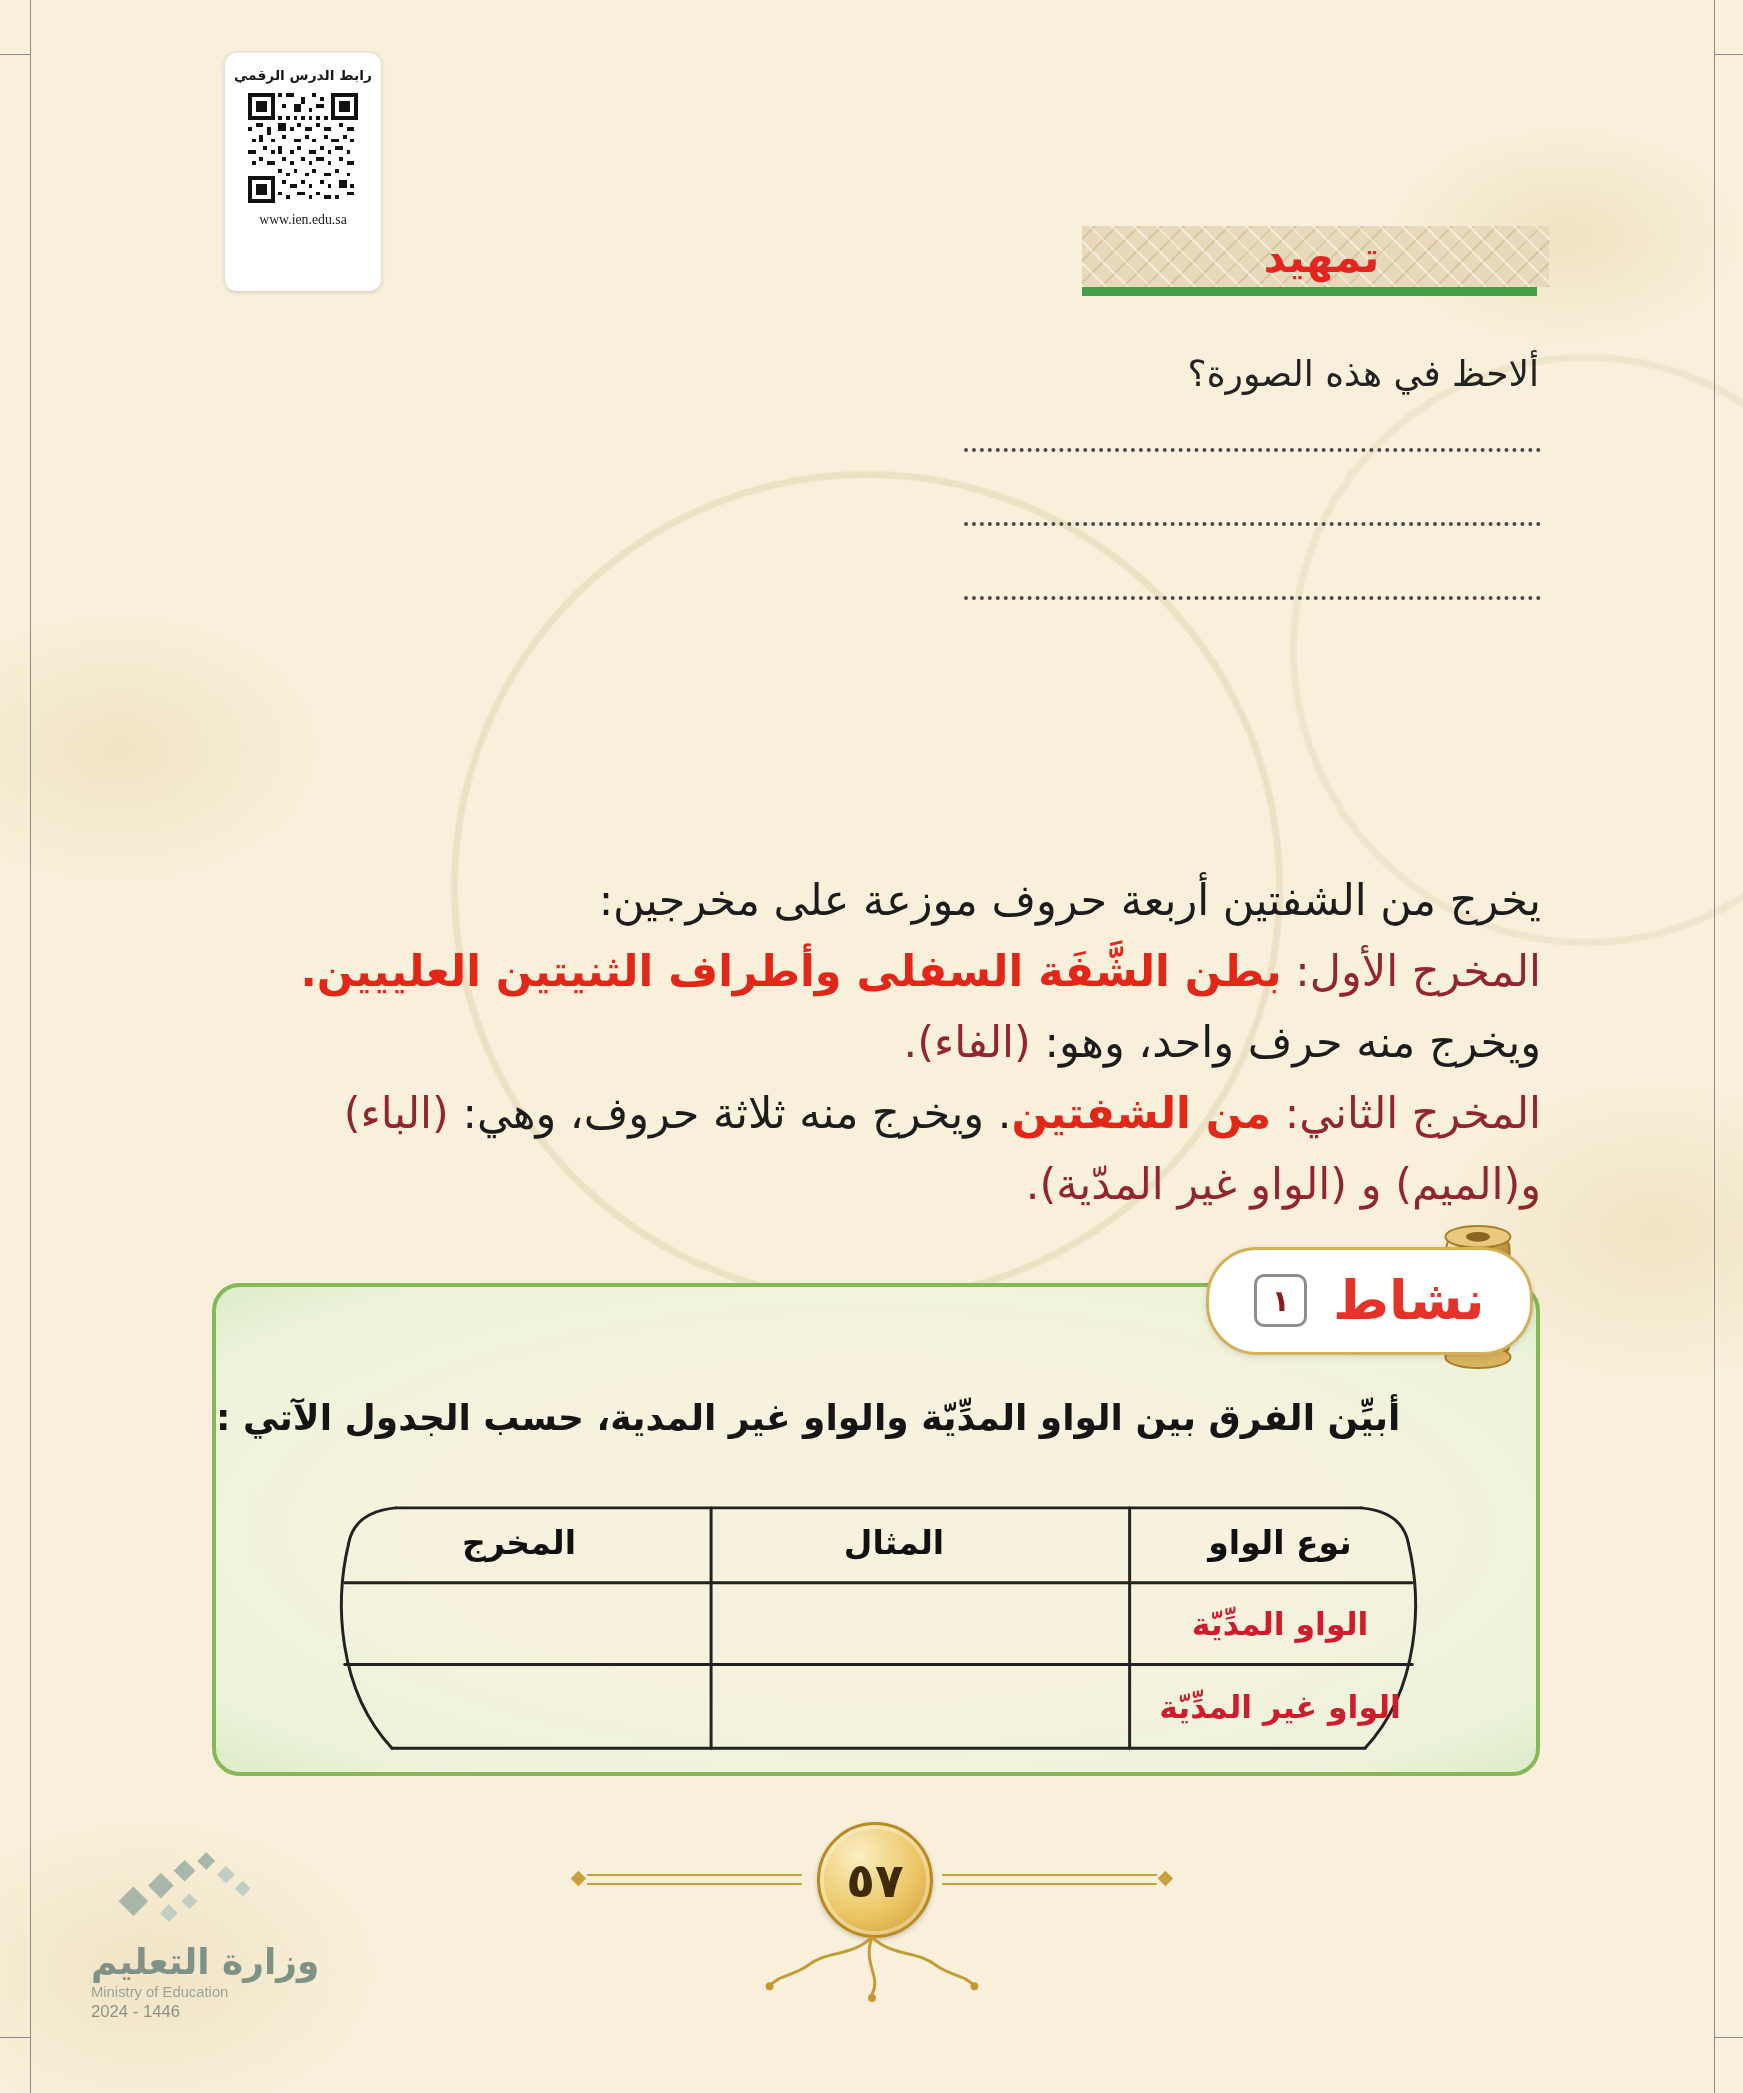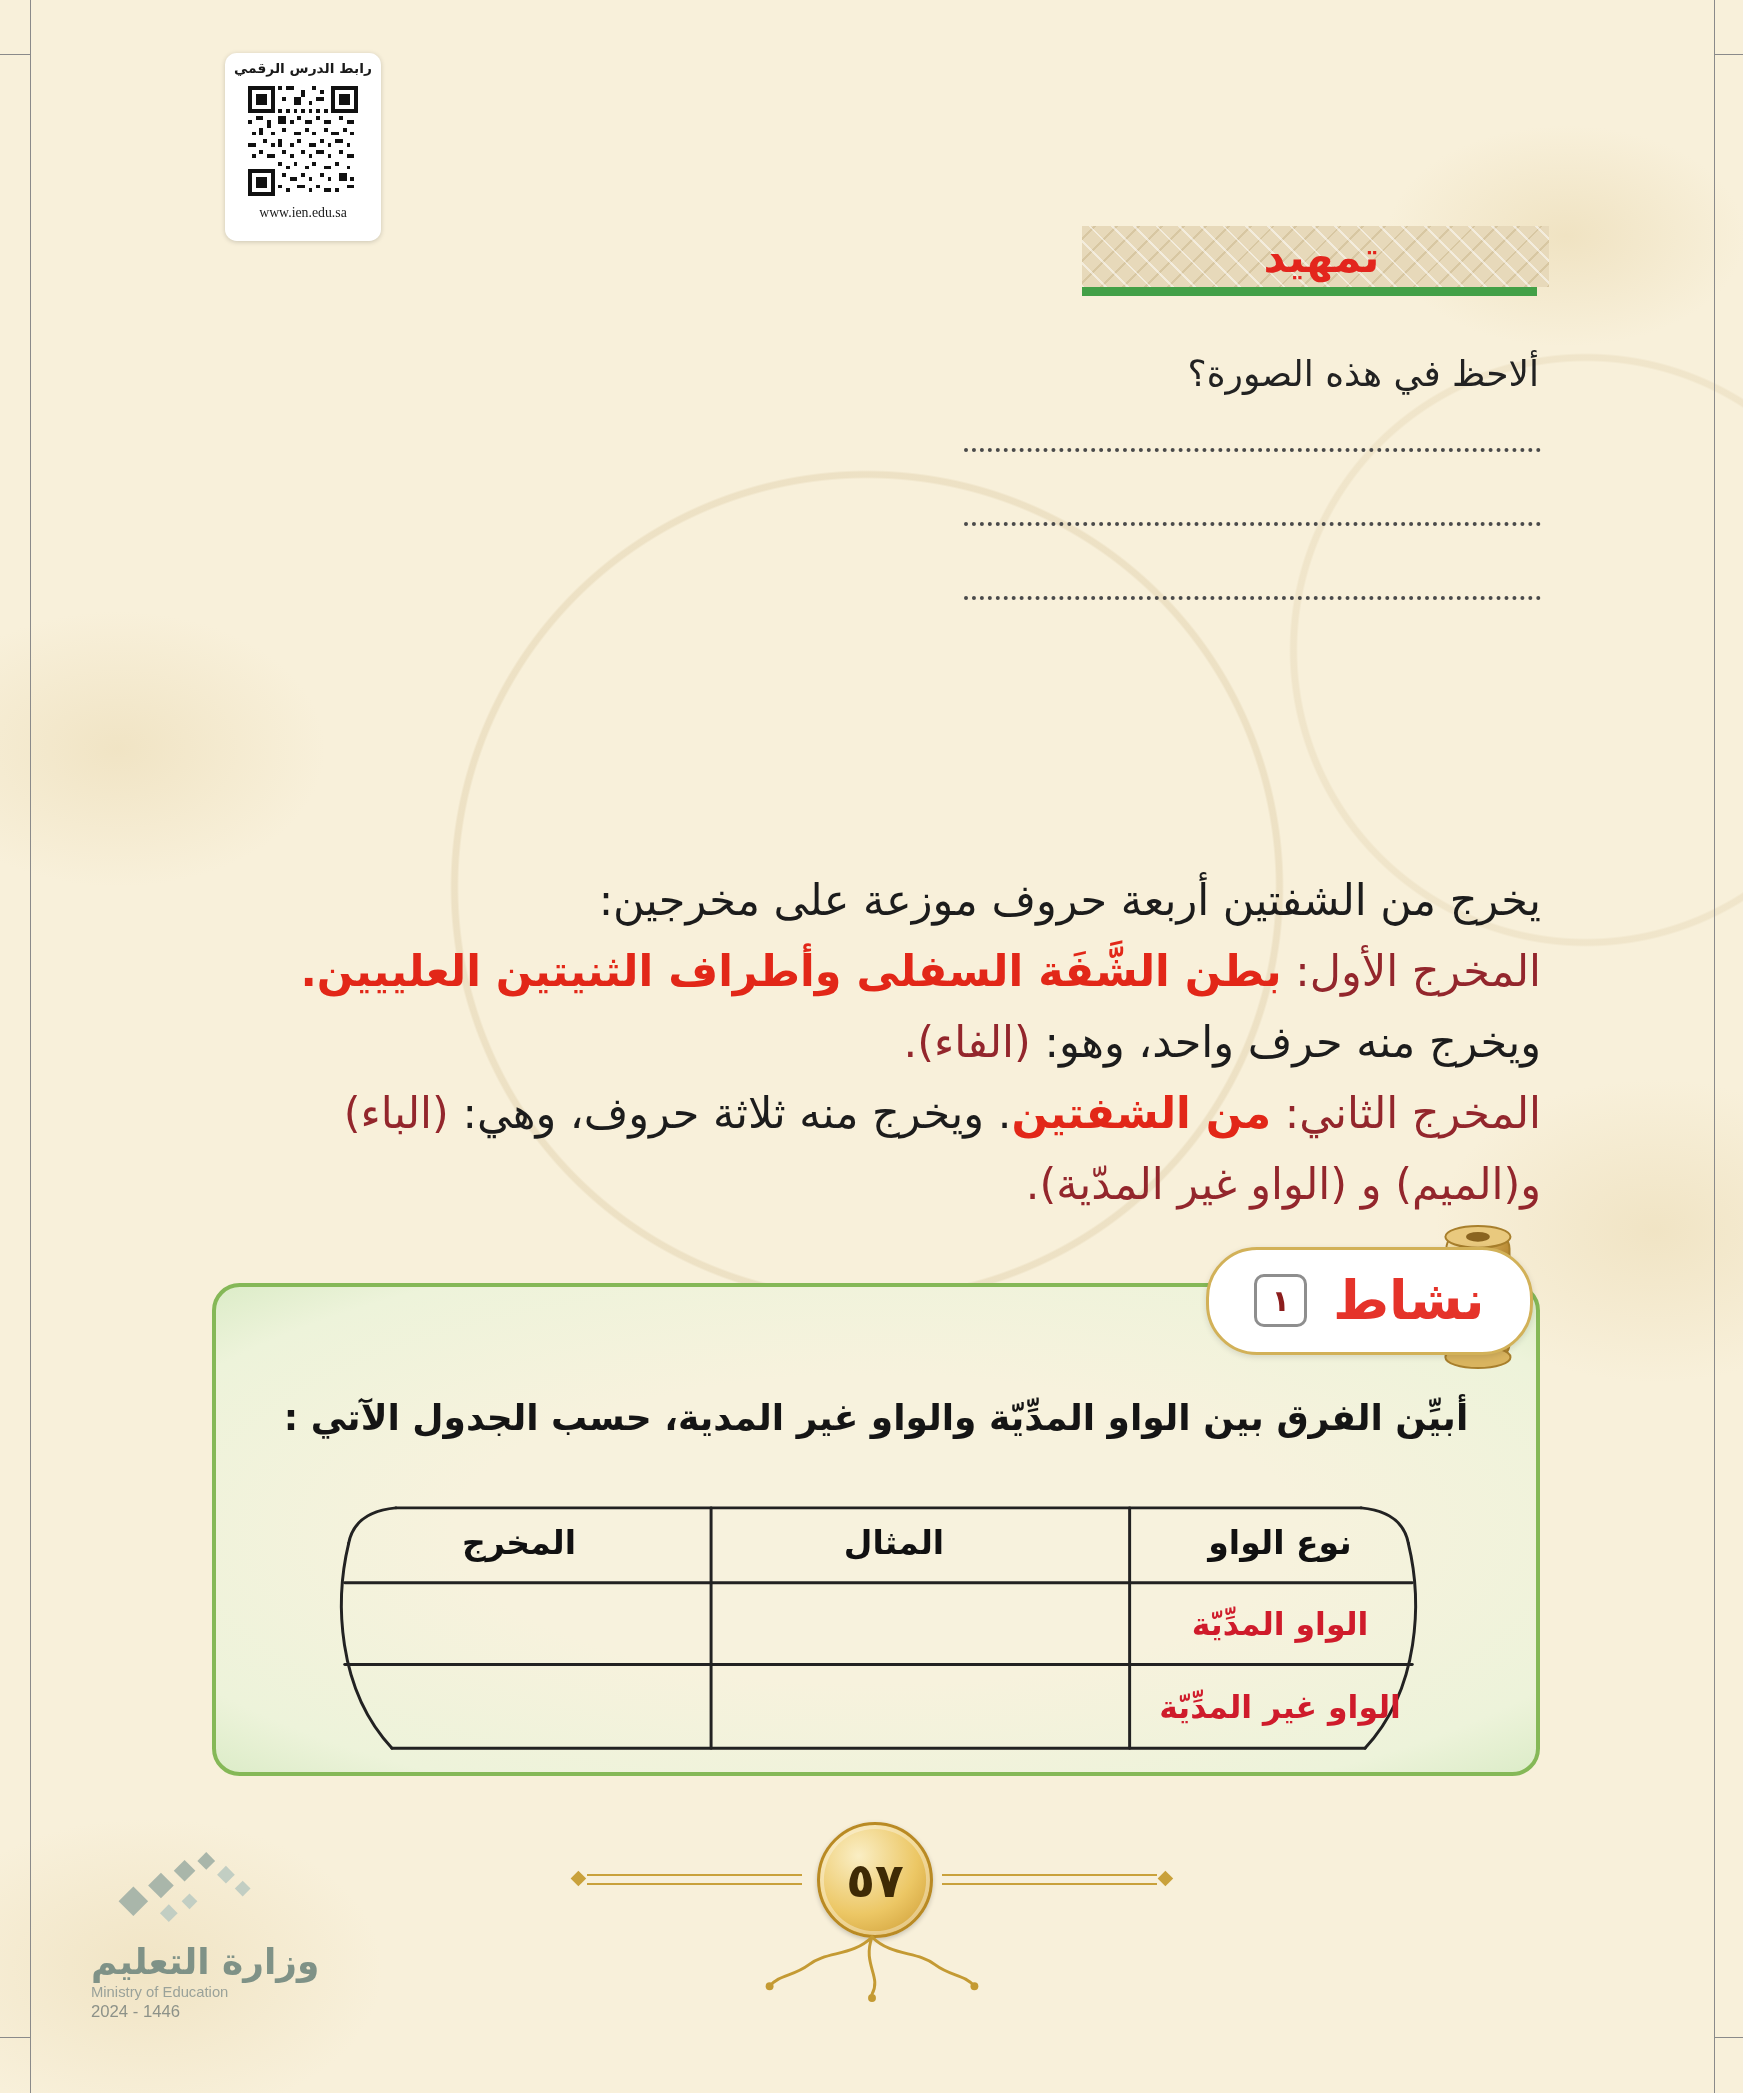--- a/index.html
+++ b/index.html
@@ -17,23 +17,23 @@
   }
   .tick{position:absolute;background:#8a8a8a;}
   .v-left{left:29.6px;top:0;width:1px;height:2093px;}
   .v-right{left:1714px;top:0;width:1px;height:2093px;}
   .h-tl{left:0;top:54px;width:29.6px;height:1px;}
   .h-tr{left:1714px;top:54px;width:29.6px;height:1px;}
   .h-bl{left:0;top:2037px;width:29.6px;height:1px;}
   .h-br{left:1714px;top:2037px;width:29.6px;height:1px;}
 
   
-  .qr-panel{position:absolute;left:225px;top:53px;width:156px;height:188px;background:#fff;
+  .qr-panel{position:absolute;left:225px;top:53px;width:156px;height:238px;background:#fff;
     border-radius:11.8px;box-shadow:0 1px 4.9px rgba(0,0,0,.18);
-    display:flex;flex-direction:column;align-items:center;padding-top:7px;box-sizing:border-box;}
+    display:flex;flex-direction:column;align-items:center;padding-top:14px;box-sizing:border-box;}
   .qr-title{font-size:13.8px;font-weight:bold;color:#1a1a1a;direction:rtl;}
   .qr-svg{margin-top:9.9px;}
   .qr-url{margin-top:8.9px;font-size:13.8px;color:#1a1a1a;font-family:"Liberation Serif",serif;}
 
   
   .tamhid-band{position:absolute;left:1082px;top:226px;width:455px;height:61px;
     background-color:#e7d9ba;
     background-image:
       repeating-linear-gradient(45deg, rgba(255,255,255,.5) 0 2px, rgba(0,0,0,0) 2px 15.8px),
       repeating-linear-gradient(-45deg, rgba(176,152,100,.28) 0 2px, rgba(0,0,0,0) 2px 15.8px);
@@ -65,21 +65,21 @@
     border:3px solid #d2b158;border-radius:51px;display:flex;align-items:center;justify-content:center;
     gap:25.6px;z-index:2;box-shadow:0 2px 5.9px rgba(0,0,0,.12);}
   .badge-num{width:47px;height:47px;border:3px solid #8e8e8e;border-radius:9.9px;display:flex;
     align-items:center;justify-content:center;font-size:29.6px;font-weight:bold;color:#8c1d1d;}
   .badge-label{font-size:54px;font-weight:bold;color:#e5332a;direction:rtl;}
 
   
   .activity-box{position:absolute;left:212px;top:1283px;width:1328px;height:493px;box-sizing:border-box;
     border:4.9px solid #85b857;border-radius:27.6px;
     background:radial-gradient(ellipse at 50% 50%, #f7f2dd 45%, #edf3da 85%, #dcecc8 100%);}
-  .instruction{position:absolute;left:0;right:0;top:110px;text-align:center;font-size:36px;
+  .instruction{position:absolute;left:0;right:0;top:110px;text-align:left;font-size:36px;
     font-weight:bold;color:#151515;direction:rtl;}
   .tbl{position:absolute;left:111px;top:205px;width:1103px;height:276px;}
   .tbl svg{position:absolute;left:0;top:0;}
   .th{position:absolute;top:23.6px;height:53px;display:flex;align-items:center;justify-content:center;
     font-weight:bold;font-size:33px;color:#111;direction:rtl;}
   .th-makhraj{left:0;width:384px;}
   .th-mithal{left:384px;width:366px;}
   .th-naw{left:803px;width:300px;}
   .rowlab{position:absolute;left:803px;width:300px;display:flex;align-items:center;justify-content:center;
     color:#cf1b2b;font-weight:bold;font-size:31.5px;direction:rtl;}

